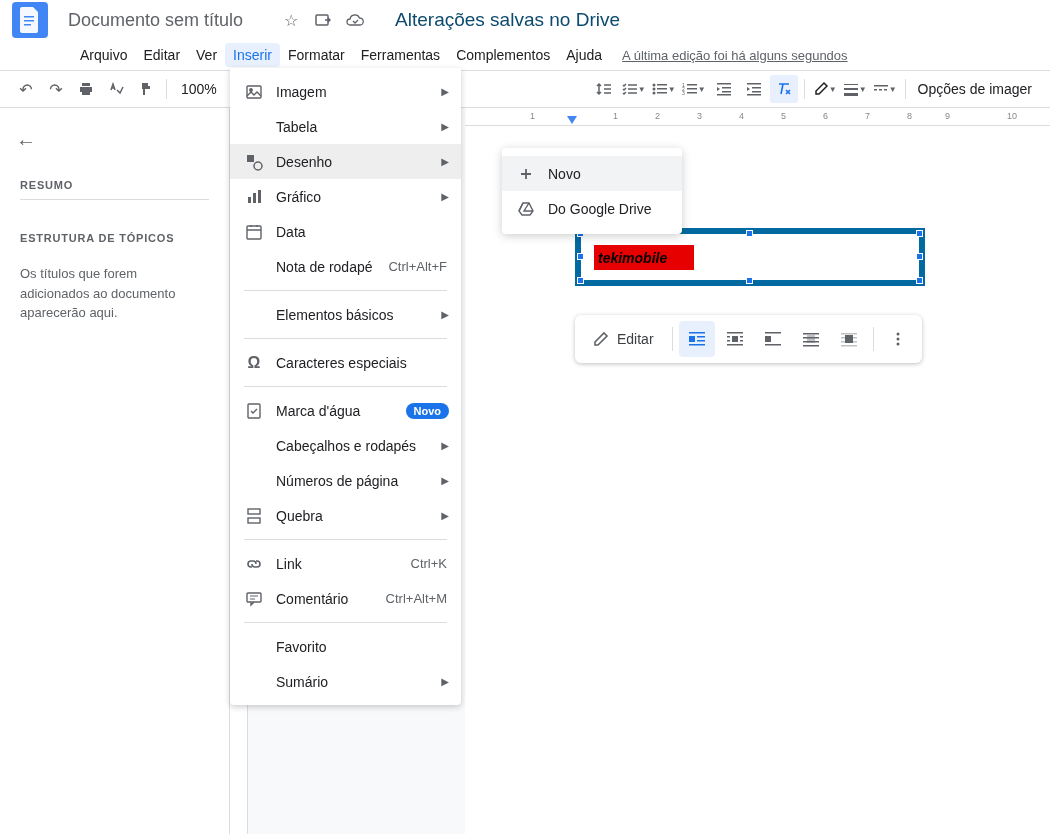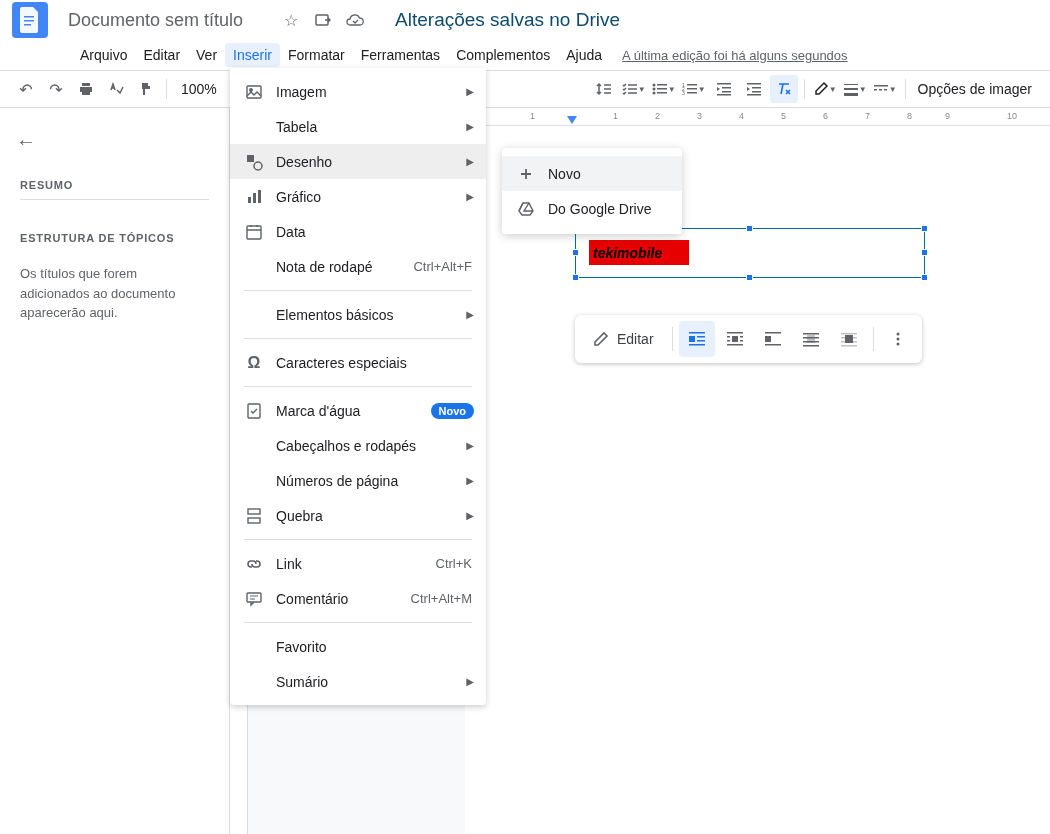--- a/index.html
+++ b/index.html
@@ -25,42 +25,42 @@
 .dropdown-arrow { font-size: 8px; color: #5f6368; }
 .toolbar-text { font-size: 14px; color: #202124; margin-left: auto; padding: 0 6px; }
 
 .main { display: flex; height: calc(100% - 108px); position: relative; }
 .sidebar { width: 230px; border-right: 1px solid #dadce0; padding: 12px 0; }
 .back-arrow { padding: 8px 16px; color: #5f6368; cursor: pointer; font-size: 20px; }
 .sidebar-section { padding: 12px 20px; }
 .sidebar-heading { font-size: 11px; font-weight: 600; color: #5f6368; letter-spacing: 0.8px; text-transform: uppercase; padding: 8px 0; border-bottom: 1px solid #dadce0; }
 .sidebar-text { font-size: 13px; color: #5f6368; padding: 12px 0; line-height: 1.5; }
 
-.dropdown-menu { position: absolute; top: 68px; left: 230px; width: 256px; background: #fff; box-shadow: 0 2px 6px rgba(0,0,0,0.2); z-index: 100; padding: 6px 0; border-radius: 0 0 4px 4px; }
+.dropdown-menu { position: absolute; top: 68px; left: 230px; width: 231px; background: #fff; box-shadow: 0 2px 6px rgba(0,0,0,0.2); z-index: 100; padding: 6px 0; border-radius: 0 0 4px 4px; }
 .menu-item { display: flex; align-items: center; padding: 8px 14px; font-size: 14px; color: #202124; cursor: pointer; position: relative; height: 35px; }
 .menu-item:hover, .menu-item.hover { background: #f1f3f4; }
 .menu-item.active { background: #eeeeee; }
 .menu-icon { width: 20px; height: 20px; margin-right: 12px; color: #5f6368; display: flex; align-items: center; justify-content: center; }
 .menu-arrow { position: absolute; right: 12px; font-size: 10px; color: #5f6368; }
 .menu-shortcut { position: absolute; right: 14px; font-size: 13px; color: #5f6368; }
 .menu-sep { height: 1px; background: #dadce0; margin: 6px 14px; }
 .badge { background: #1a73e8; color: #fff; font-size: 11px; padding: 2px 8px; border-radius: 10px; position: absolute; right: 12px; font-weight: 600; }
 
 .submenu { position: absolute; top: 148px; left: 502px; width: 180px; background: #fff; box-shadow: 0 2px 10px rgba(0,0,0,0.2); z-index: 101; padding: 8px 0; border-radius: 4px; }
 .submenu .menu-item { height: 35px; }
 
 .canvas-area { flex: 1; background: #f8f9fa; position: relative; overflow: hidden; }
 .ruler-h { position: absolute; top: 0; left: 235px; right: 0; height: 18px; background: #fff; border-bottom: 1px solid #dadce0; font-size: 9px; color: #5f6368; z-index: 2; }
 .ruler-h-marks { position: relative; height: 100%; }
 .ruler-mark { position: absolute; top: 3px; font-size: 9px; color: #888; }
 .ruler-indicator { position: absolute; top: 0; width: 10px; height: 10px; }
 .ruler-v { position: absolute; top: 18px; left: 0; width: 18px; bottom: 0; background: #fff; border-right: 1px solid #dadce0; font-size: 9px; color: #5f6368; z-index: 2; }
 .page { position: absolute; top: 18px; left: 235px; width: 815px; height: 816px; background: #fff; }
 
-.selected-object { position: absolute; top: 120px; left: 345px; width: 350px; height: 50px; border: 1px solid #0369a1; }
+.selected-object { position: absolute; top: 120px; left: 345px; width: 350px; height: 58px; border: 6px solid #0369a1; }
 .sel-handle { position: absolute; width: 7px; height: 7px; background: #1a73e8; border: 1px solid #fff; }
 .sel-handle.tl { top: -4px; left: -4px; }
 .sel-handle.tm { top: -4px; left: 50%; margin-left: -4px; }
 .sel-handle.tr { top: -4px; right: -4px; }
 .sel-handle.ml { top: 50%; left: -4px; margin-top: -4px; }
 .sel-handle.mr { top: 50%; right: -4px; margin-top: -4px; }
 .sel-handle.bl { bottom: -4px; left: -4px; }
 .sel-handle.bm { bottom: -4px; left: 50%; margin-left: -4px; }
 .sel-handle.br { bottom: -4px; right: -4px; }
 .red-box { position: absolute; top: 11px; left: 13px; width: 100px; height: 25px; background: #e60000; display: flex; align-items: center; padding: 0 4px; font-style: italic; font-weight: bold; font-size: 14px; color: #000; }

